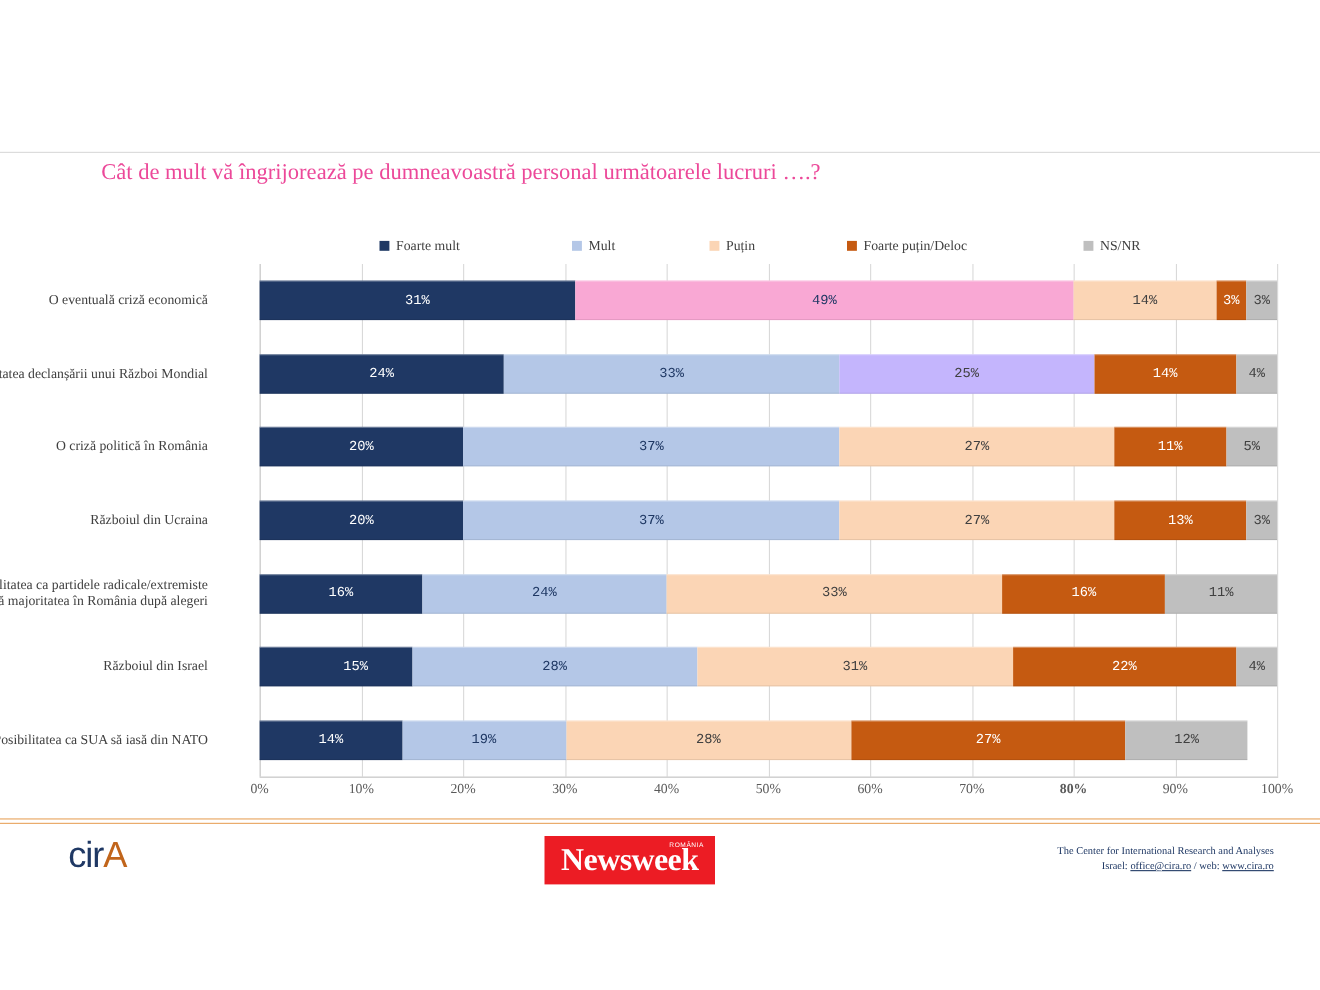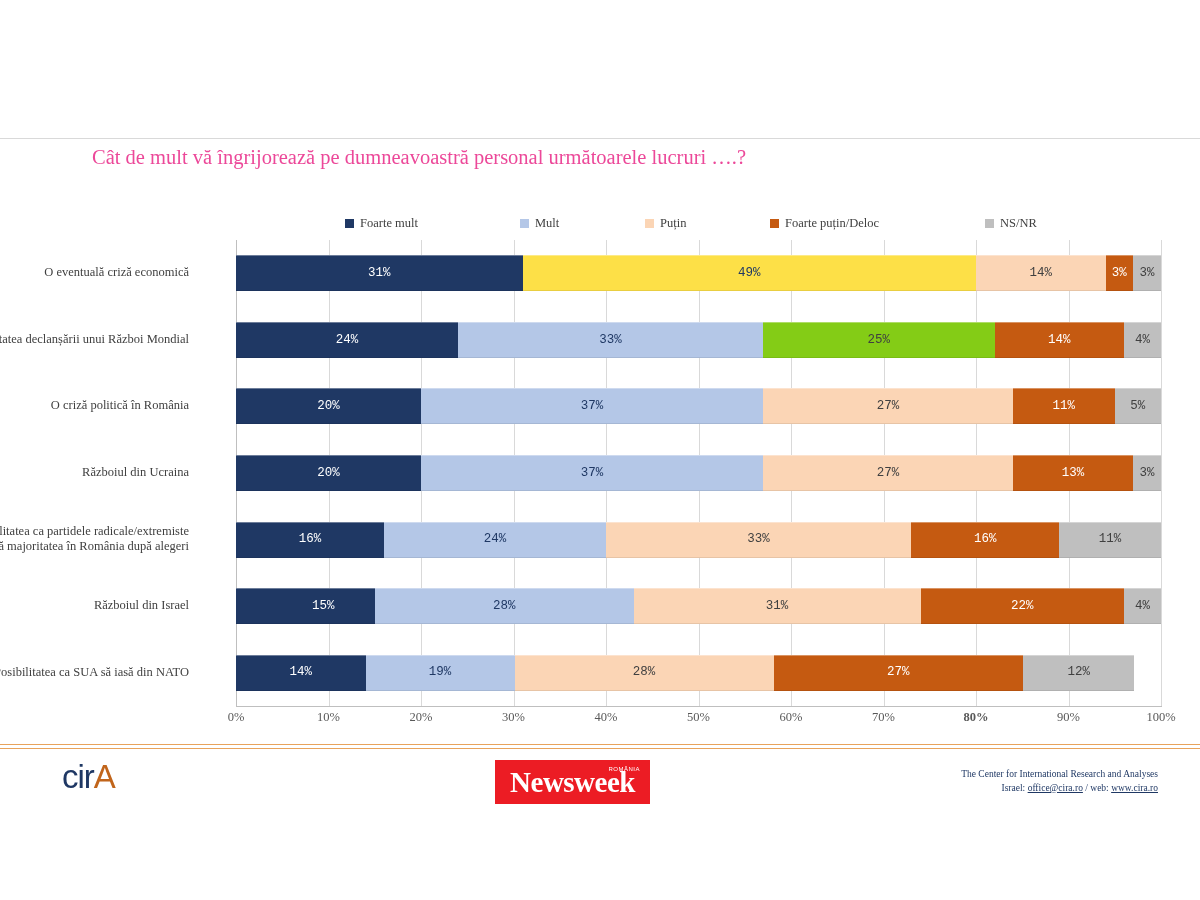--- a/index.html
+++ b/index.html
@@ -256,21 +256,21 @@
       <div class="grid-line" style="left: 647.5px;"></div>
       <div class="grid-line" style="left: 740px;"></div>
       <div class="grid-line" style="left: 832.5px;"></div>
       <div class="grid-line" style="left: 925px;"></div>
       <div class="row" style="top: 15.2857px; height: 36px;">
         <div class="cat-label" style="top: 50%; transform: translateY(-50%);">O eventuală criză economică</div>
         <div class="bar-track" style="width: 925px;">
           <div class="seg" style="width: 286.75px; background: rgb(31, 56, 100);">
             <span style="color: rgb(255, 255, 255);">31%</span>
           </div>
-          <div class="seg" style="width: 453.25px; background: #fde047;">
+          <div class="seg" style="width: 453.25px; background: #f9a8d4;">
             <span style="color: rgb(31, 56, 100);">49%</span>
           </div>
           <div class="seg" style="width: 129.5px; background: rgb(251, 213, 181);">
             <span style="color: rgb(64, 64, 64);">14%</span>
           </div>
           <div class="seg" style="width: 27.75px; background: rgb(197, 90, 17);">
             <span style="color: rgb(255, 255, 255);">3%</span>
           </div>
           <div class="seg" style="width: 27.75px; background: rgb(191, 191, 191);">
             <span style="color: rgb(64, 64, 64);">3%</span>
@@ -279,21 +279,21 @@
       </div>
       <div class="row" style="top: 81.8571px; height: 36px;">
         <div class="cat-label" style="top: 50%; transform: translateY(-50%);">Posibilitatea declanșării unui Război Mondial</div>
         <div class="bar-track" style="width: 925px;">
           <div class="seg" style="width: 222px; background: rgb(31, 56, 100);">
             <span style="color: rgb(255, 255, 255);">24%</span>
           </div>
           <div class="seg" style="width: 305.25px; background: rgb(180, 199, 231);">
             <span style="color: rgb(31, 56, 100);">33%</span>
           </div>
-          <div class="seg" style="width: 231.25px; background: #84cc16;">
+          <div class="seg" style="width: 231.25px; background: #c4b5fd;">
             <span style="color: rgb(64, 64, 64);">25%</span>
           </div>
           <div class="seg" style="width: 129.5px; background: rgb(197, 90, 17);">
             <span style="color: rgb(255, 255, 255);">14%</span>
           </div>
           <div class="seg" style="width: 37px; background: rgb(191, 191, 191);">
             <span style="color: rgb(64, 64, 64);">4%</span>
           </div>
         </div>
       </div>

